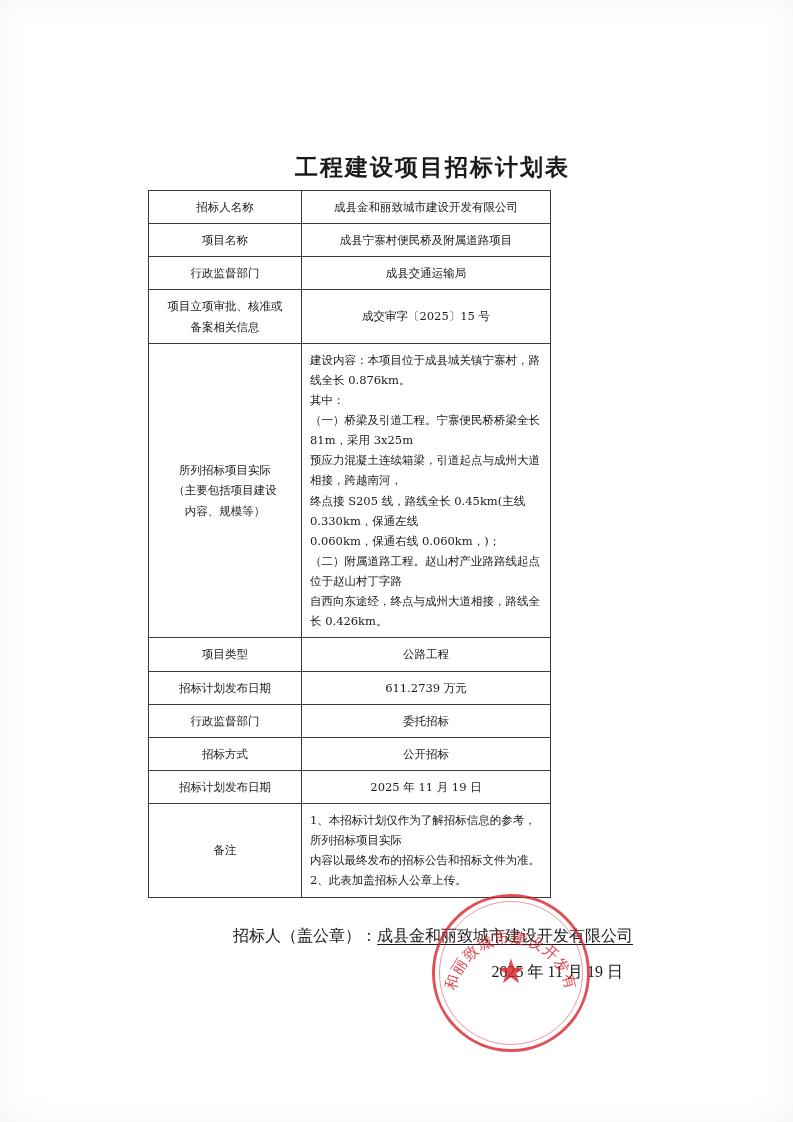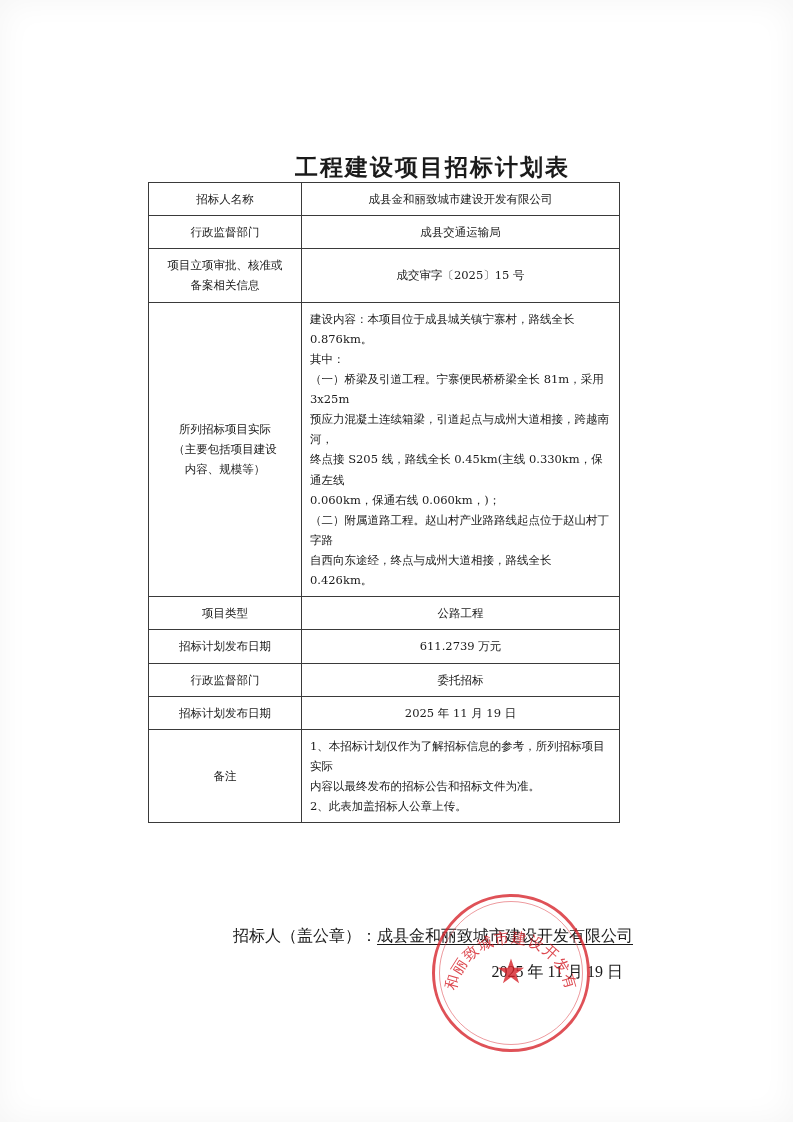--- a/index.html
+++ b/index.html
@@ -28,23 +28,23 @@
     width: 793px;
     text-align: center;
     font-size: 23px;
     font-weight: bold;
     letter-spacing: 2px;
     font-family: Liberation Sans, sans-serif;
     margin-left: 36px;
   }
   table.main-table {
     position: absolute;
-    top: 182px;
+    top: 190px;
     left: 148px;
-    width: 472px;
+    width: 403px;
     border-collapse: collapse;
     table-layout: fixed;
   }
   table.main-table td {
     border: 1px solid #3a3a3a;
     font-size: 11.5px;
     line-height: 1.75;
     padding: 6px 8px;
     vertical-align: middle;
   }
@@ -171,20 +171,24 @@
 
 <div class="page">
 
   <div class="doc-title">工程建设项目招标计划表</div>
 
   <table class="main-table">
     <tbody>
       <tr>
         <td class="label">招标人名称</td>
         <td class="value">成县金和丽致城市建设开发有限公司</td>
+      </tr>
+      <tr>
+        <td class="label">项目名称</td>
+        <td class="value">成县宁寨村便民桥及附属道路项目</td>
       </tr>
       <tr>
         <td class="label">行政监督部门</td>
         <td class="value">成县交通运输局</td>
       </tr>
       <tr>
         <td class="label label-multiline">项目立项审批、核准或
 备案相关信息</td>
         <td class="value">成交审字〔2025〕15 号</td>
       </tr>
@@ -205,20 +209,24 @@
         <td class="label">项目类型</td>
         <td class="value">公路工程</td>
       </tr>
       <tr>
         <td class="label">招标计划发布日期</td>
         <td class="value">611.2739 万元</td>
       </tr>
       <tr>
         <td class="label">行政监督部门</td>
         <td class="value">委托招标</td>
+      </tr>
+      <tr>
+        <td class="label">招标方式</td>
+        <td class="value">公开招标</td>
       </tr>
       <tr>
         <td class="label">招标计划发布日期</td>
         <td class="value">2025 年 11 月 19 日</td>
       </tr>
       <tr class="row-tall">
         <td class="label">备注</td>
         <td class="value-left cell-multiline">1、本招标计划仅作为了解招标信息的参考，所列招标项目实际
 内容以最终发布的招标公告和招标文件为准。
 2、此表加盖招标人公章上传。</td>

